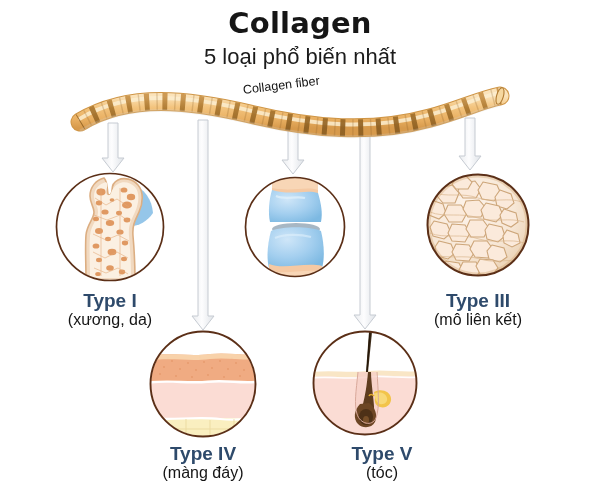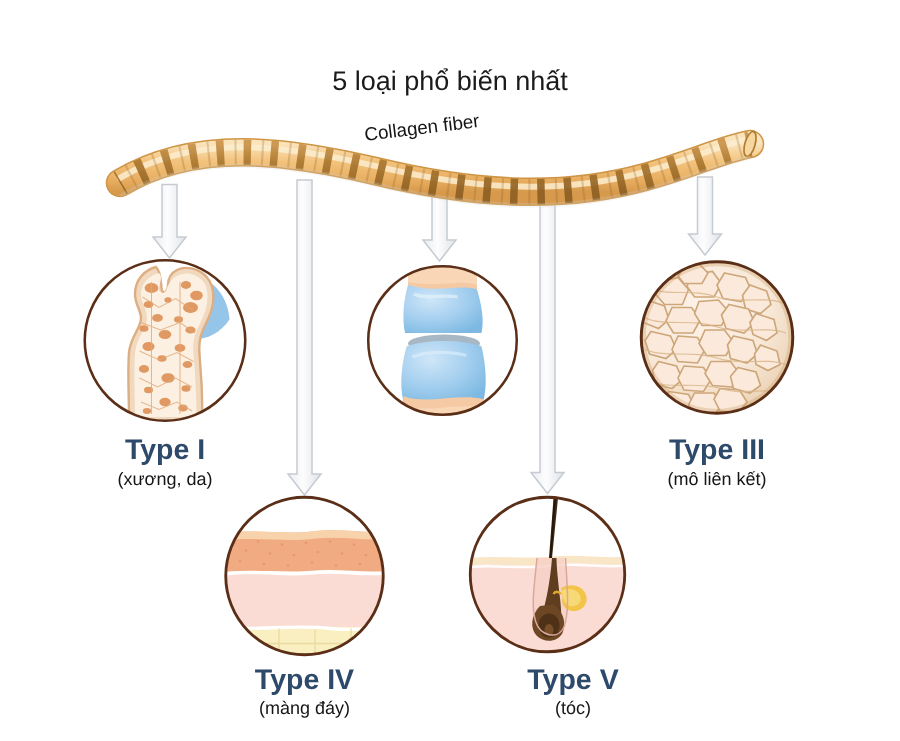--- a/index.html
+++ b/index.html
@@ -32,21 +32,21 @@
     color: #161616;
     letter-spacing: 0.2px;
     font-family: "DejaVu Sans", sans-serif;
   }
   .subtitle {
     position: absolute;
     left: 0;
     top: 44px;
     width: 600px;
     text-align: center;
-    font-size: 18px;
+    font-size: 22px;
     color: #1b1b1b;
     font-family: "Liberation Sans", sans-serif;
   }
   .fiber-label {
     position: absolute;
     left: 243px;
     top: 83px;
     font-size: 12.5px;
     color: #141414;
     transform: rotate(-7deg);
@@ -67,31 +67,32 @@
     font-family: "Liberation Sans", sans-serif;
   }
   .node-label .tl {
     font-size: 19px;
     font-weight: bold;
     color: #2e4a6b;
     line-height: 18px;
     white-space: nowrap;
   }
   .node-label .sl {
-    font-size: 12px;
+    font-size: 16px;
     color: #151515;
     line-height: 19px;
     white-space: nowrap;
   }
 </style>
 </head>
 <body>
 
 <div id="stage">
 
+  <div class="title">Collagen</div>
   <div class="subtitle">5 loại phổ biến nhất</div>
 
   <svg class="layer" viewBox="0 0 600 494">
     <defs>
 
       <linearGradient id="fiberShade" x1="0" y1="0" x2="0" y2="1">
         <stop offset="0%" stop-color="#fbe3ba"></stop>
         <stop offset="35%" stop-color="#f3c47e"></stop>
         <stop offset="75%" stop-color="#e8ae60"></stop>
         <stop offset="100%" stop-color="#d79a4c"></stop>

